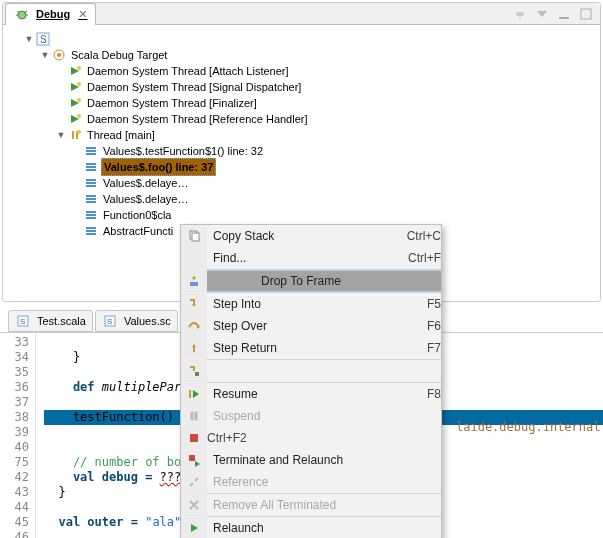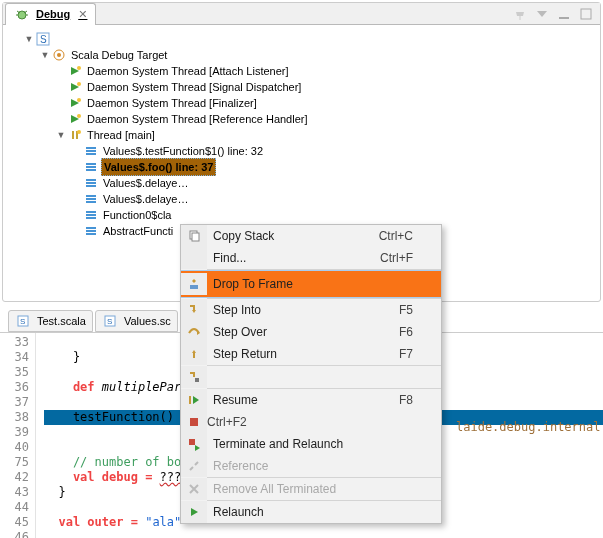--- a/index.html
+++ b/index.html
@@ -101,21 +101,21 @@
     line-height:15px;
   }
   .code {
     padding:2px 0 2px 8px;
     line-height:15px;
     white-space:pre;
     flex:1;
     position:relative;
   }
   .code .hl { background:#0369a1; display:block; }
-  .kw { color:#ef4444; font-weight:bold; }
+  .kw { color:#0c4a6e; font-weight:bold; }
   .cm { color:#3f9e5f; }
   .str { color:#1f66d0; }
   .fn { font-style: italic; }
   .err { text-decoration: underline wavy #c33; }
 
   
   .ctxmenu {
     position:absolute;
     top:224px;
     left:180px;
@@ -129,29 +129,30 @@
   .ctxmenu .mrow {
     display:flex; align-items:center;
     height:22px;
   }
   .ctxmenu .iconcol {
     width:26px; height:22px;
     display:flex; align-items:center; justify-content:center;
     background:#ececec;
   }
   .ctxmenu .mlabel { flex:1; padding-left:6px; color:#222; }
-  .ctxmenu .mkeys { padding-right:28px; color:#444; }
+  .ctxmenu .mkeys { padding-right:0; color:#444; }
   .ctxmenu .mrow.disabled .mlabel,
   .ctxmenu .mrow.disabled .mkeys,
   .ctxmenu .mrow.disabled .iconcol svg { color:#a9a9a9; fill:#bbb; stroke:#bbb;}
   .ctxmenu .mrow.hover {
-    background:#f97316;
+    background:#a3a3a3;
     border-top:1px solid #a9cdef;
     border-bottom:1px solid #a9cdef;
-    height:28px;
+    height:22px;
+    gap:48px;
   }
   .ctxmenu .msep {
     height:0; border-top:1px solid #d4d4d4;
     margin-left:26px;
   }
   .rhs-text {
     position:absolute; top:420px; left:456px;
     font-family:Consolas,monospace; font-size:12px; color:#9e703a;
   }
   svg { display:block; }
@@ -511,20 +512,29 @@
   <div class="mrow">
     <span class="iconcol">
         <svg width="14" height="14">
           <rect x="2" y="3" width="2" height="8" fill="#c79a3a"></rect>
           <path d="M6 3l6 4-6 4z" fill="#3a9c3a"></path>
         </svg>
       </span>
     <span class="mlabel">Resume</span>
     <span class="mkeys">F8</span>
   </div>
+  <div class="mrow disabled">
+    <span class="iconcol">
+        <svg width="14" height="14">
+          <rect x="4" y="3" width="2" height="8" fill="#bbb"></rect>
+          <rect x="8" y="3" width="2" height="8" fill="#bbb"></rect>
+        </svg>
+      </span>
+    <span class="mlabel">Suspend</span>
+  </div>
   <div class="mrow">
     <span class="iconcol">
         <svg width="14" height="14">
           <rect x="3" y="3" width="8" height="8" fill="#c84b3c"></rect>
         </svg>
       </span>
     <span class="mkeys">Ctrl+F2</span>
   </div>
   <div class="mrow">
     <span class="iconcol">

